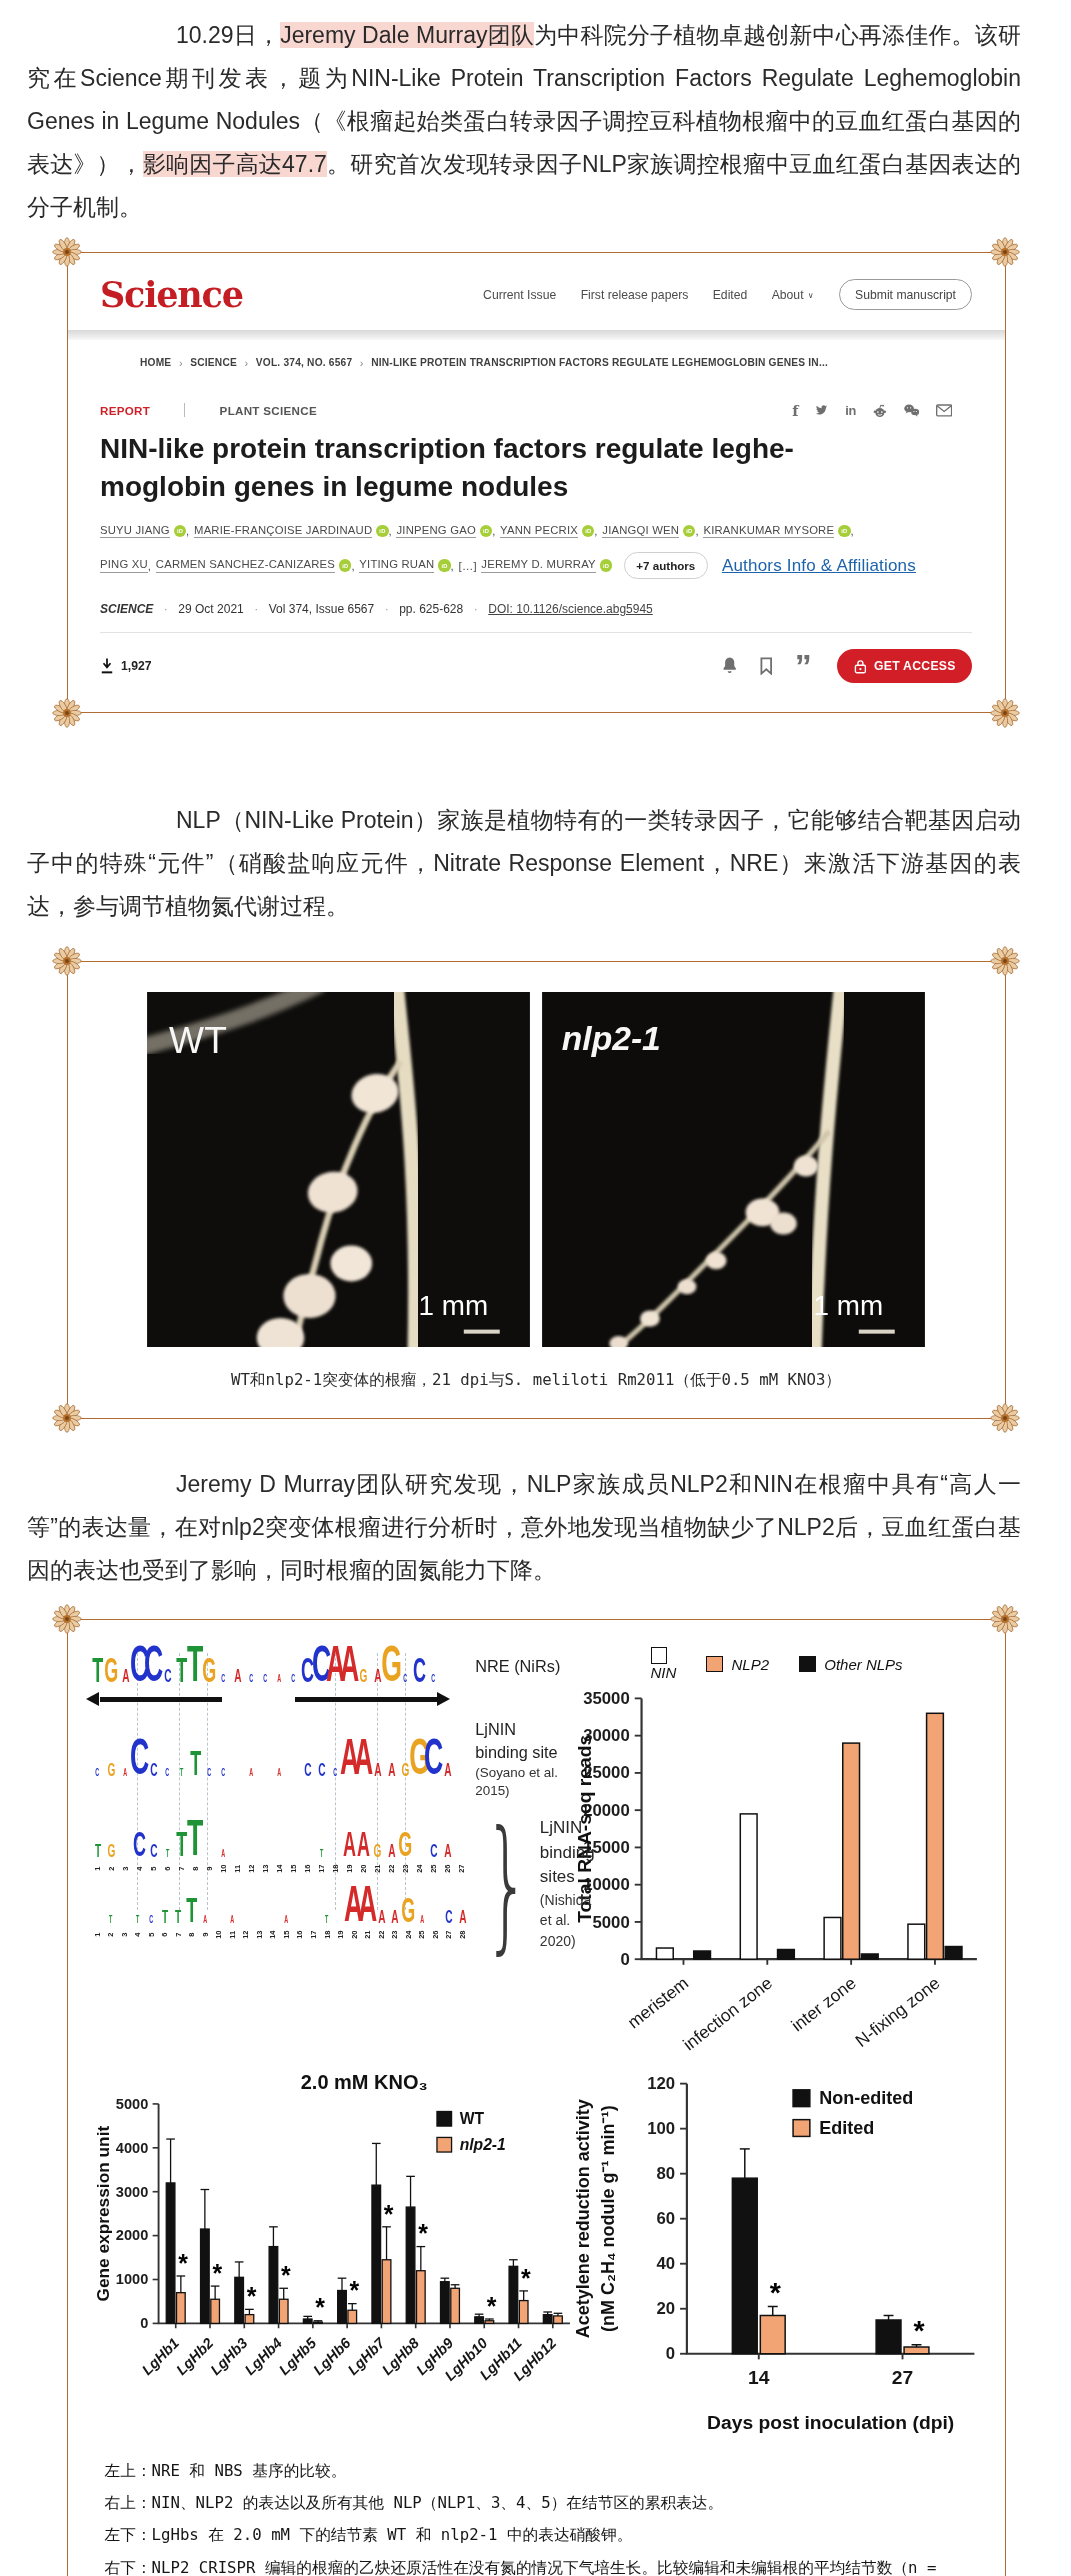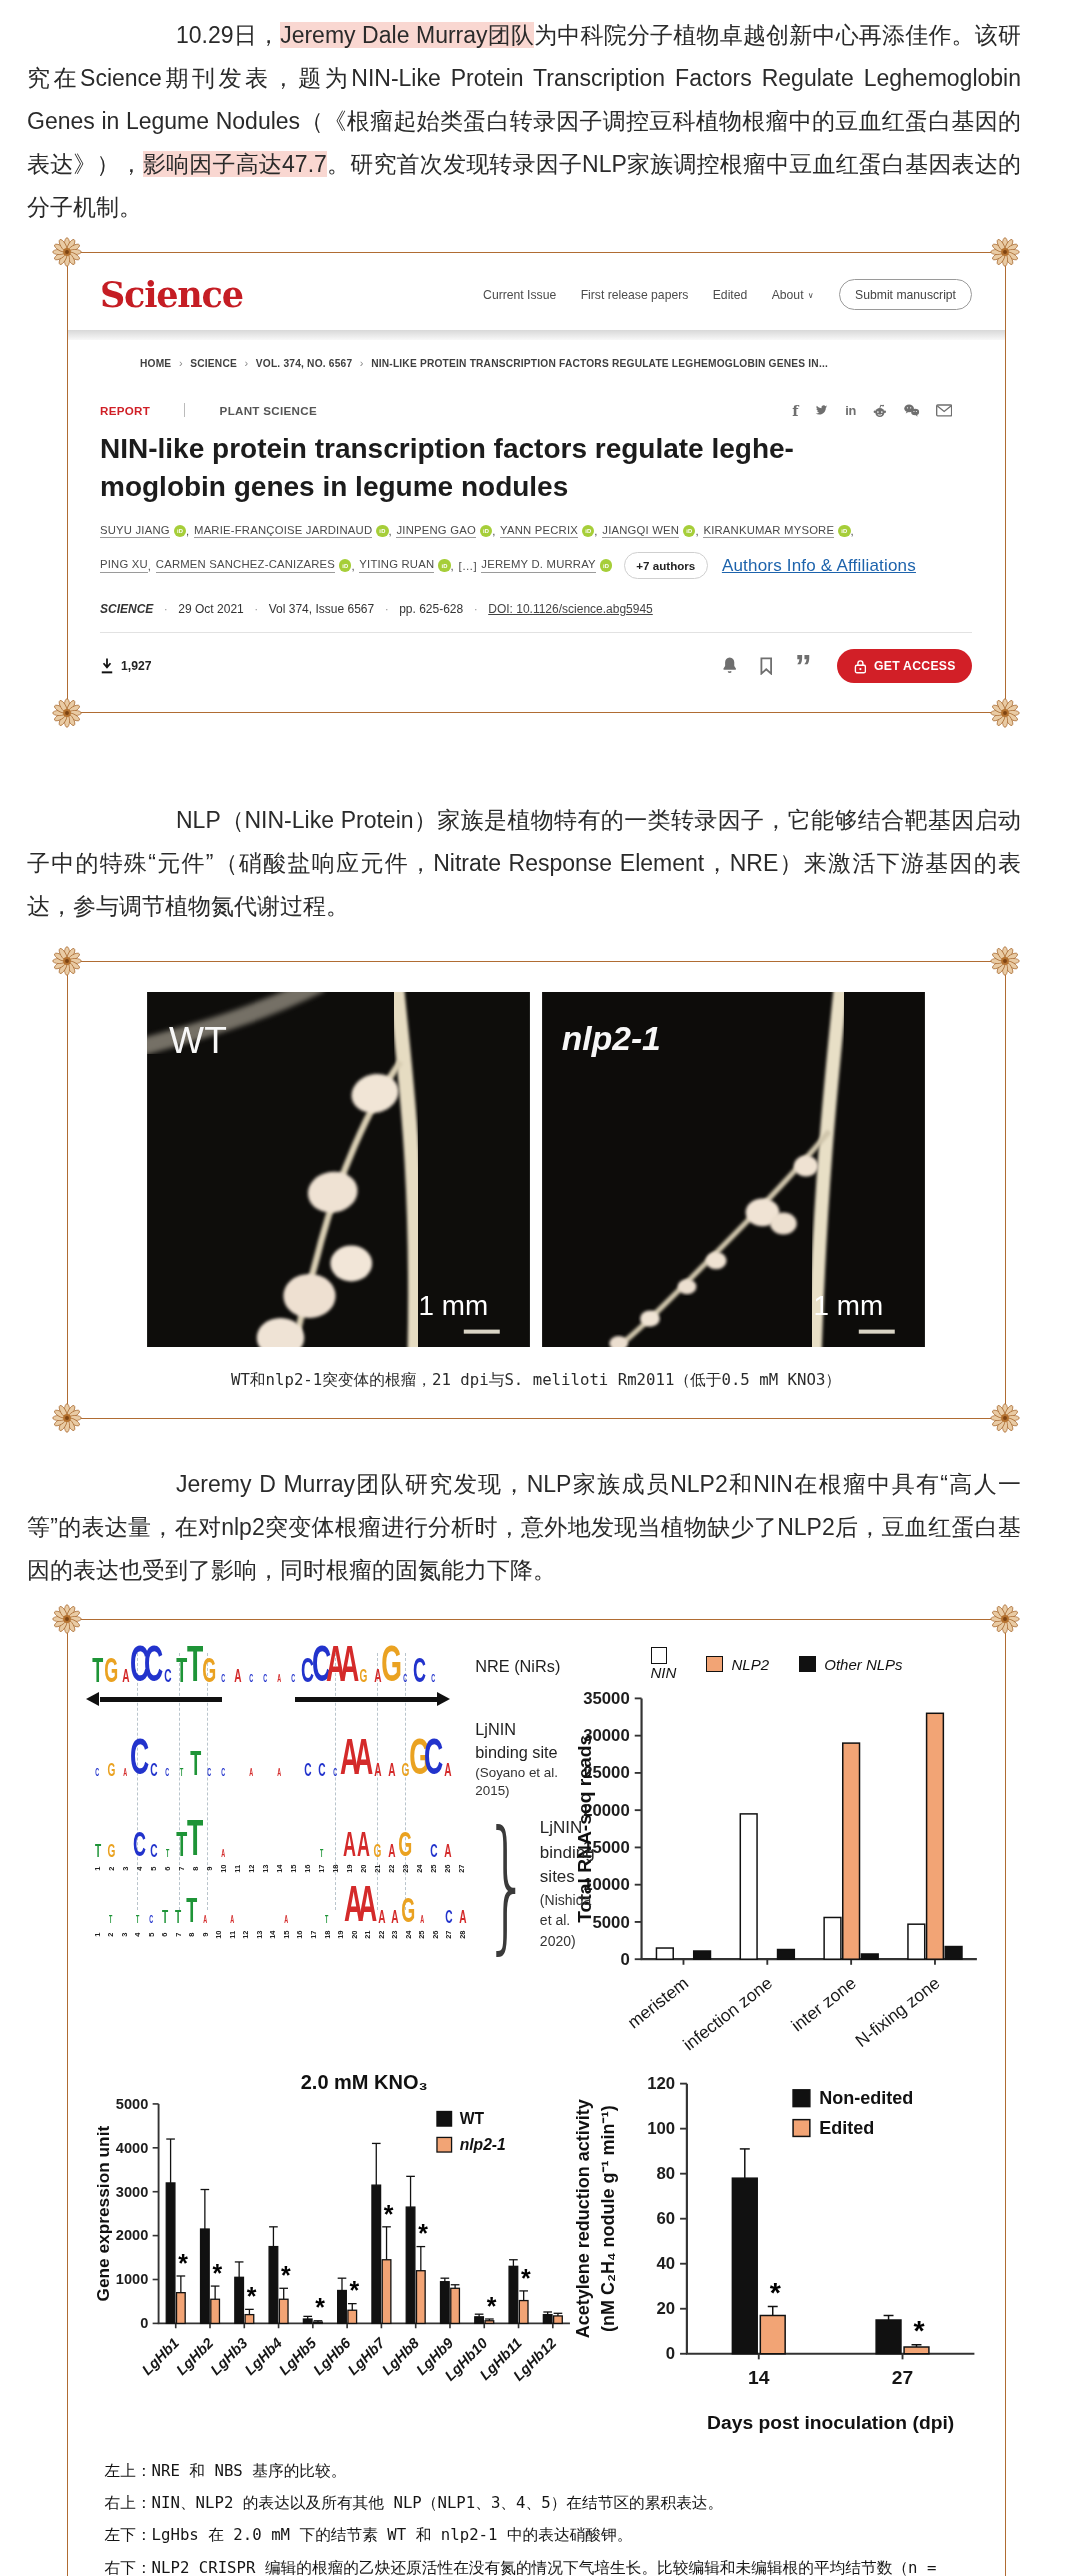--- a/index.html
+++ b/index.html
@@ -22,21 +22,21 @@
 
   
   .sci{padding:21px 32.5px 29px;}
   .sci-header{display:flex;align-items:center;}
   .sci-logo{font-family:"DejaVu Serif",serif;font-weight:bold;font-size:35px;color:#c51d24;letter-spacing:-1.2px;cursor:pointer;}
   .sci-nav{margin-left:auto;display:flex;gap:24.4px;align-items:center;color:#4c4c4c;font-size:12.2px;}
   .nav-item{cursor:pointer;white-space:nowrap;display:flex;align-items:center;gap:4.1px;}
   .caret{font-size:8.1px;color:#4c4c4c;}
   .sci-submit{margin-left:25.5px;border:0.9px solid #9a9a9a;border-radius:17.4px;padding:7.5px 15px;font-size:12.2px;color:#444;background:#fff;white-space:nowrap;cursor:pointer;font-family:"Liberation Sans",sans-serif;}
   .sci-band{height:10px;margin:15px -32.5px 0;background:linear-gradient(to bottom,#d8d8d8,#f8f8f8);}
-  .sci-breadcrumb{margin-top:17.4px;font-size:10.2px;font-weight:bold;color:#3f3f3f;letter-spacing:0.2px;display:flex;gap:7.5px;align-items:center;flex-wrap:nowrap;white-space:nowrap;overflow:hidden;padding-left:40px;}
+  .sci-breadcrumb{margin-top:17.4px;font-size:10.2px;font-weight:bold;color:#3f3f3f;letter-spacing:0.2px;display:flex;gap:7.5px;flex-wrap:nowrap;white-space:nowrap;overflow:hidden;padding-left:40px;}
   .bc-sep{color:#888;font-size:11px;font-weight:normal;}
   .sci-kicker-row{margin-top:32.5px;display:flex;align-items:center;font-size:11.6px;font-weight:bold;letter-spacing:0.3px;gap:25px;}
   .kicker-report{color:#d01f26;}
   .kicker-sep{width:0.9px;height:14px;background:#bbb;margin:0 9.3px;}
   .kicker-section{color:#555;}
   .sci-social{margin-left:auto;display:flex;gap:15.7px;align-items:center;color:#6f6f6f;margin-right:20px;}
   .sci-social span{cursor:pointer;display:flex;align-items:center;}
   .fb{font-family:"DejaVu Serif",serif;font-weight:bold;font-size:14.5px;}
   .li{font-weight:bold;font-size:12.8px;letter-spacing:-0.3px;}
   .sci-title{margin:11.6px 0 0;font-size:28px;line-height:1.33;color:#1c1c1c;font-weight:bold;}

